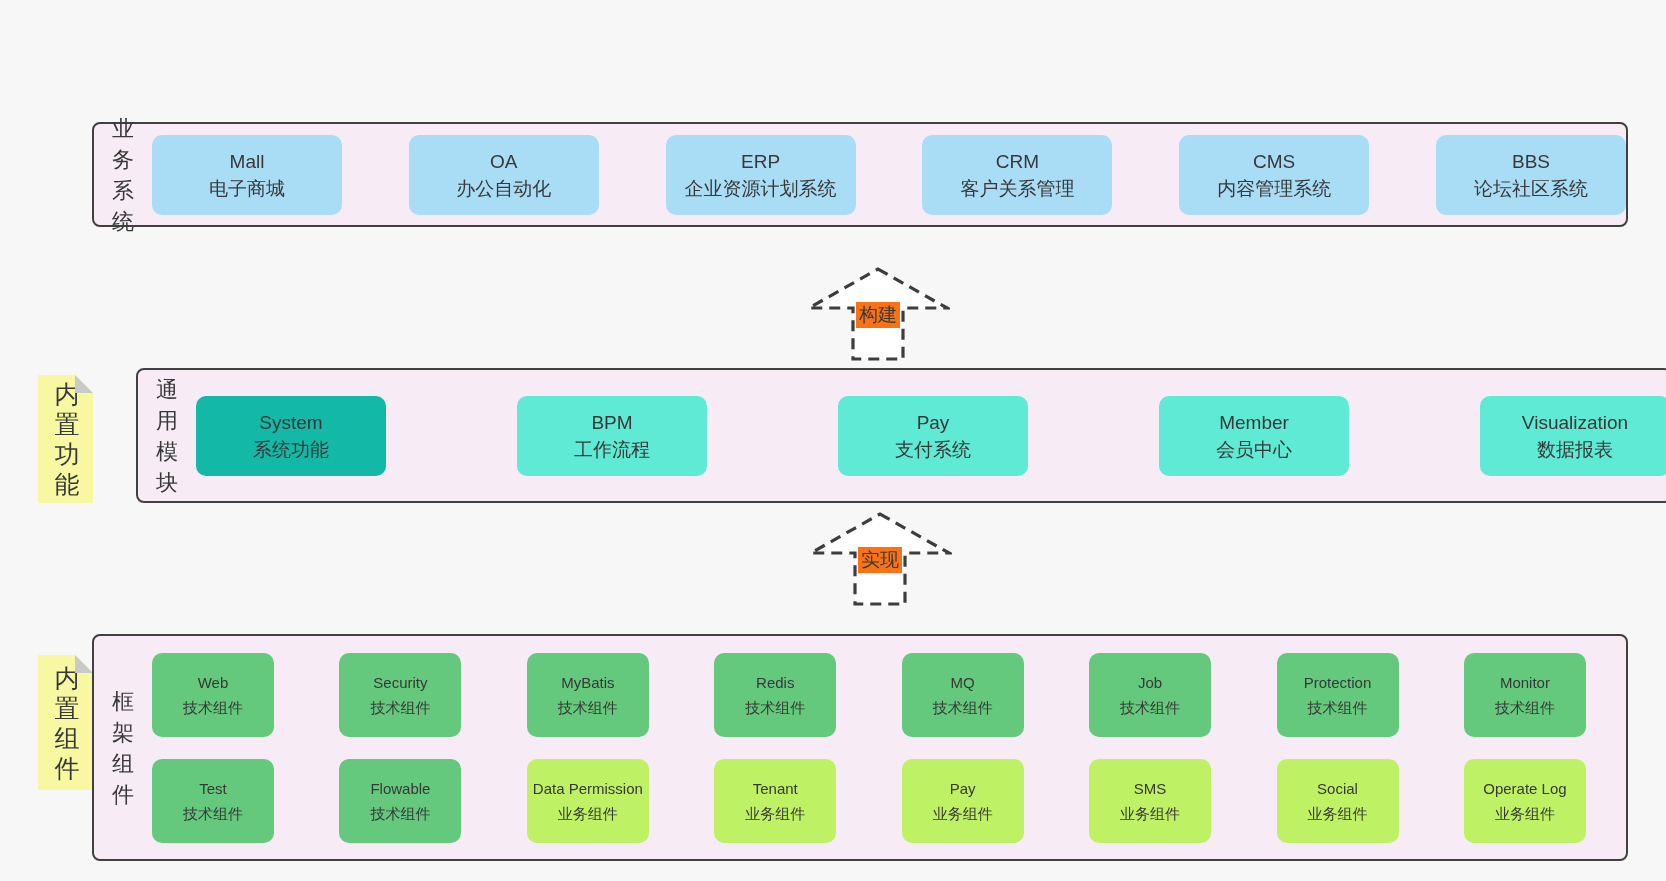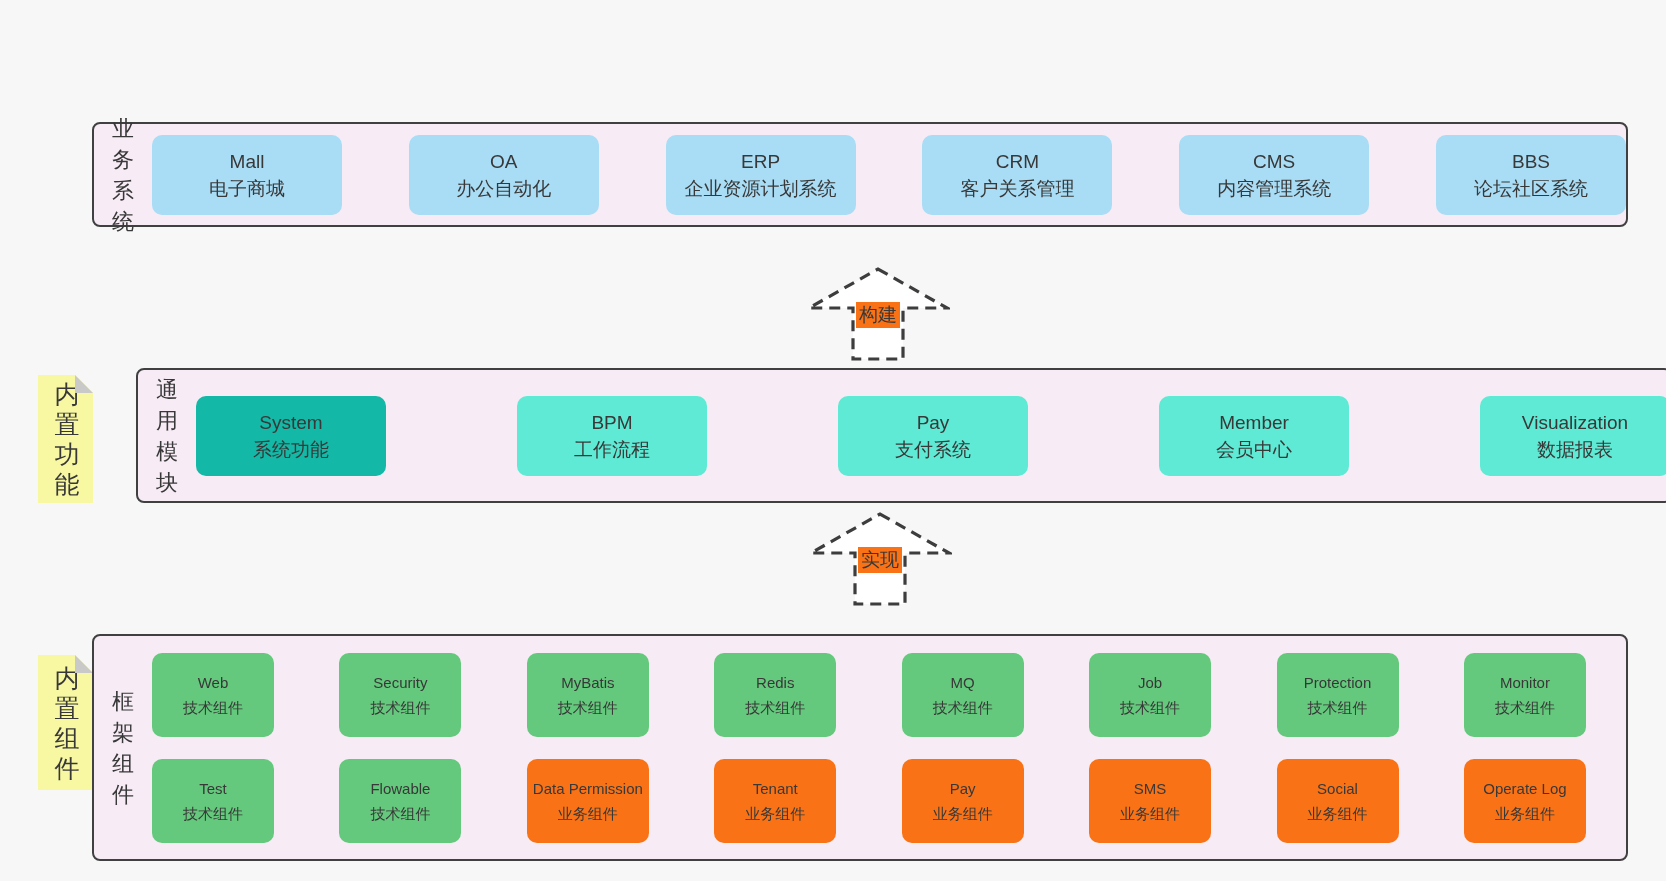--- a/index.html
+++ b/index.html
@@ -26,21 +26,21 @@
 
   
   .grid{flex:1;display:flex;flex-direction:column;justify-content:center;gap:22px;padding-right:40px;}
   .row8{display:flex;justify-content:space-between;}
   .row8 .box{width:122px;height:84px;line-height:25px;font-size:15px;}
 
   .blue{background:#a9dcf5;}
   .red{background:#14b8a6;}
   .pink{background:#5eead4;}
   .green{background:#64c97c;}
-  .light{background:#f97316;text-align:center;}
+  .light{background:#bef264;text-align:center;}
 
   
   .note{position:absolute;left:38px;width:55px;background:#f8f8a2;
     display:flex;align-items:center;justify-content:center;}
   .note-1{top:375px;height:128px;}
   .note-2{top:655px;height:135px;}
   .note .vtext{display:block;width:22px;font-size:25px;line-height:30px;
     text-align:center;word-break:break-all;}
   .fold{position:absolute;top:0;right:0;}
 

